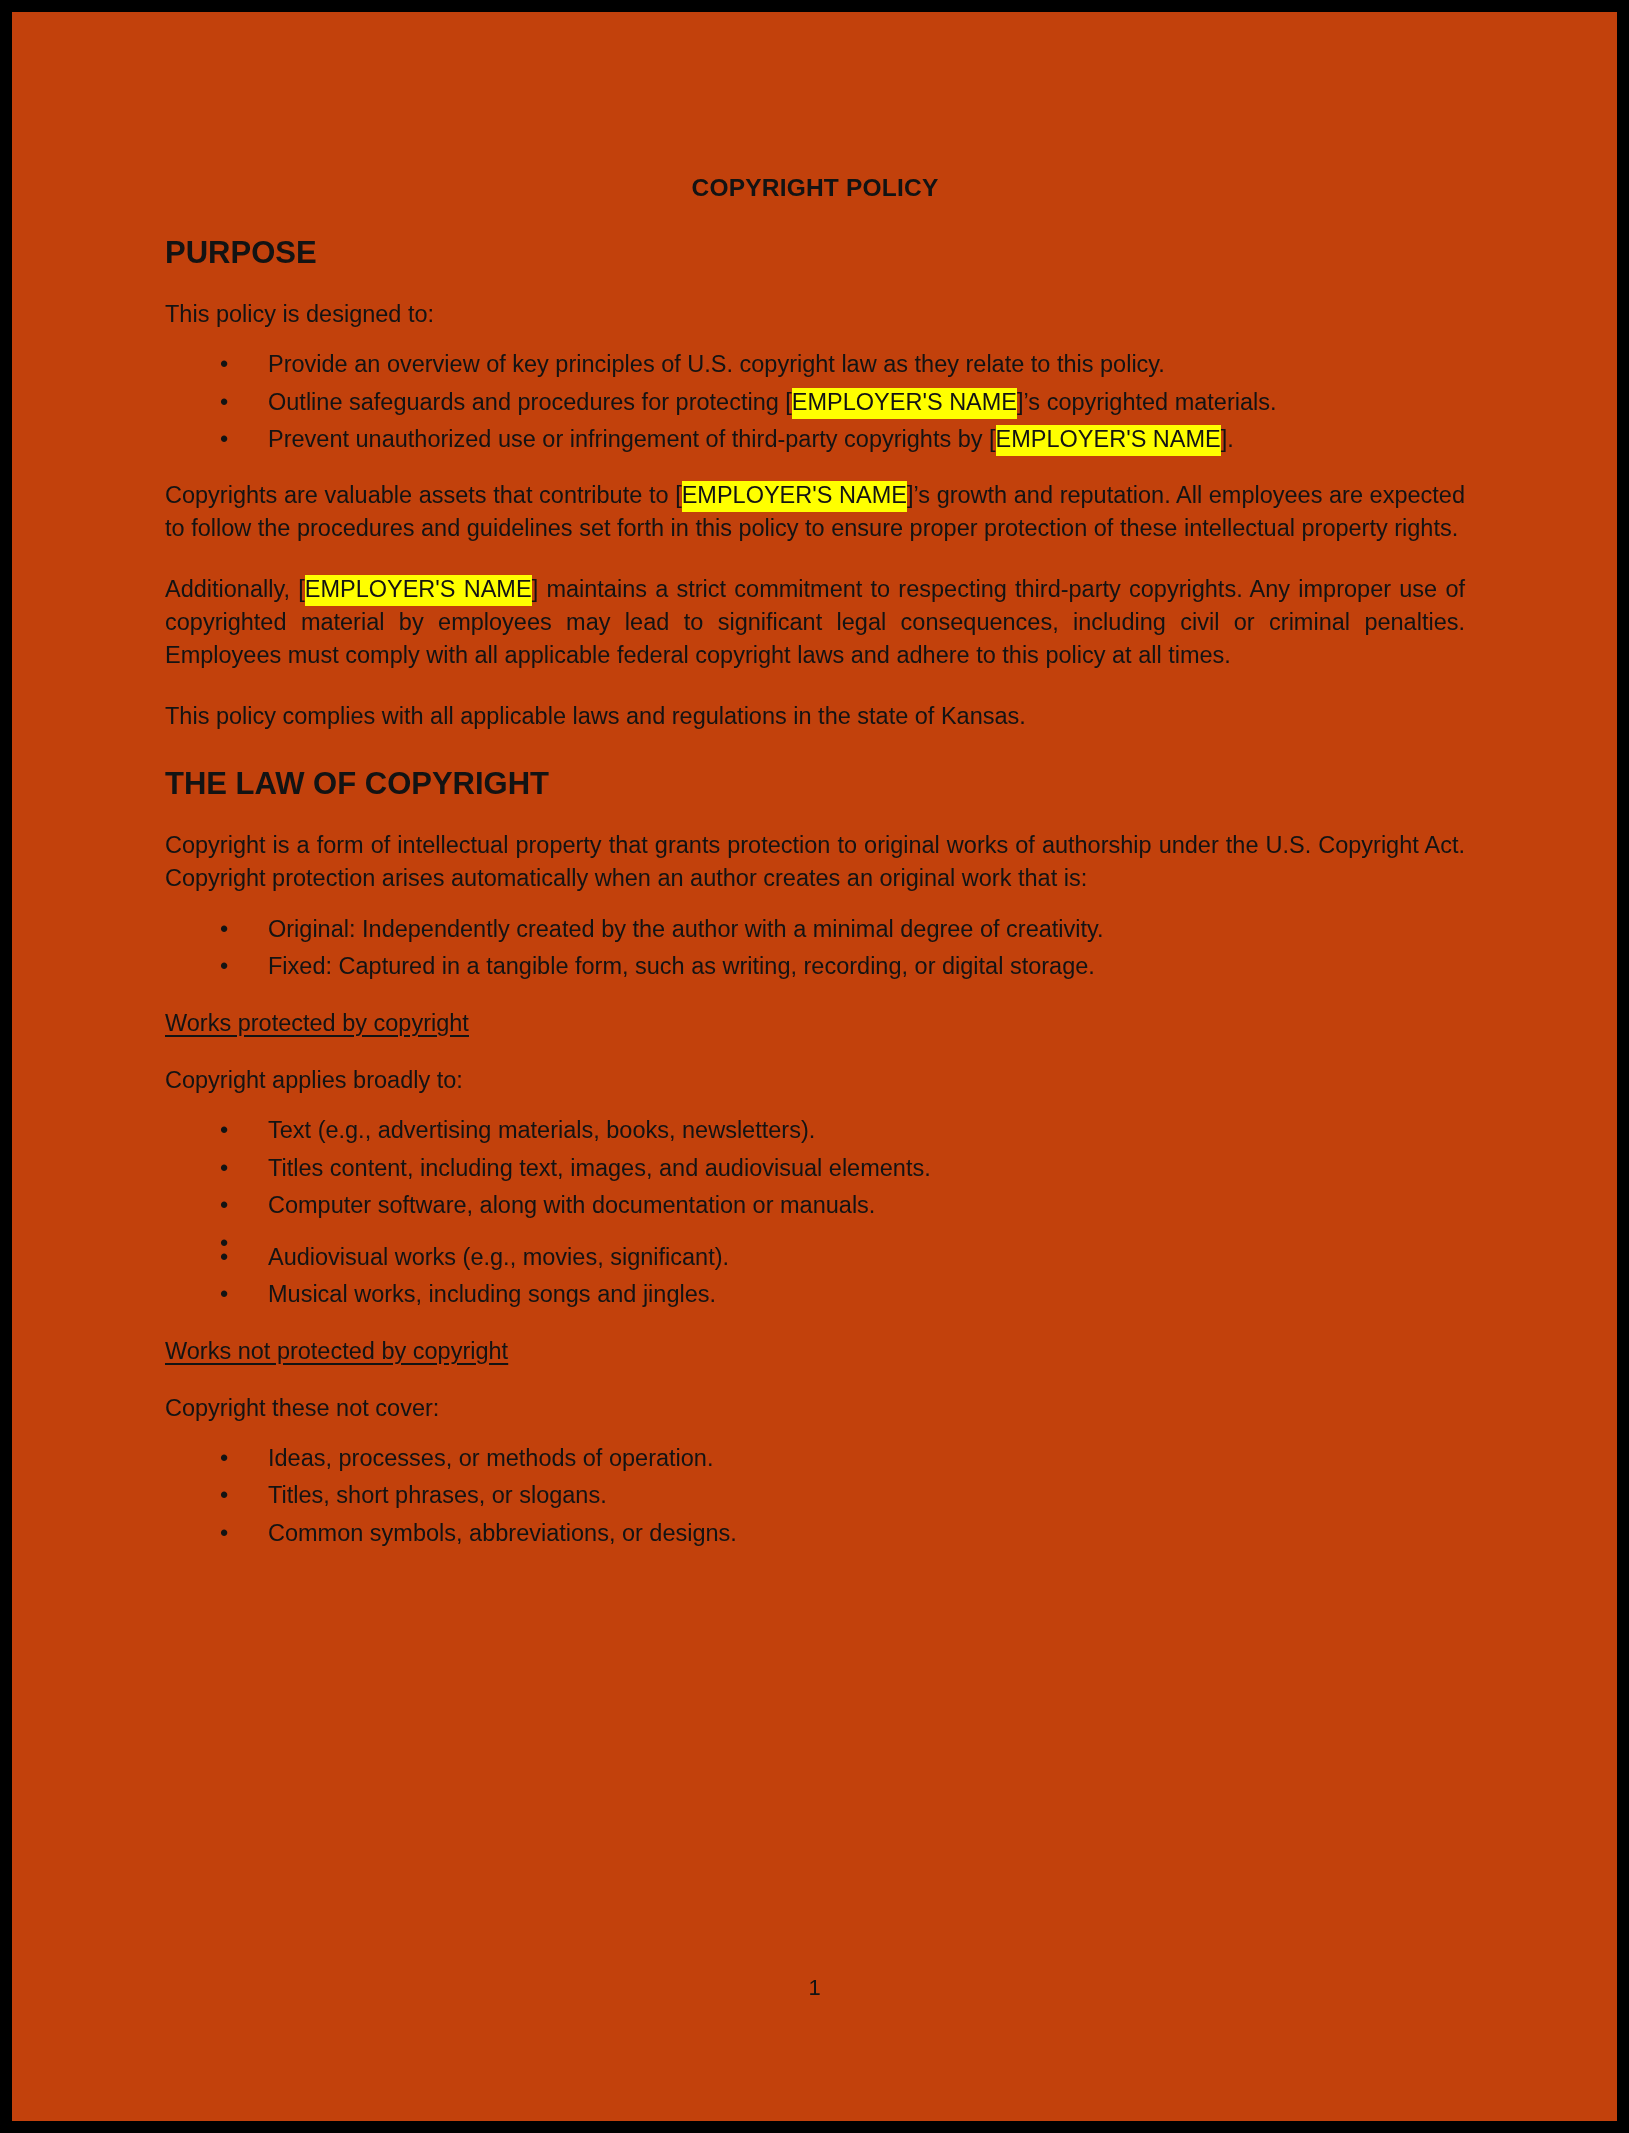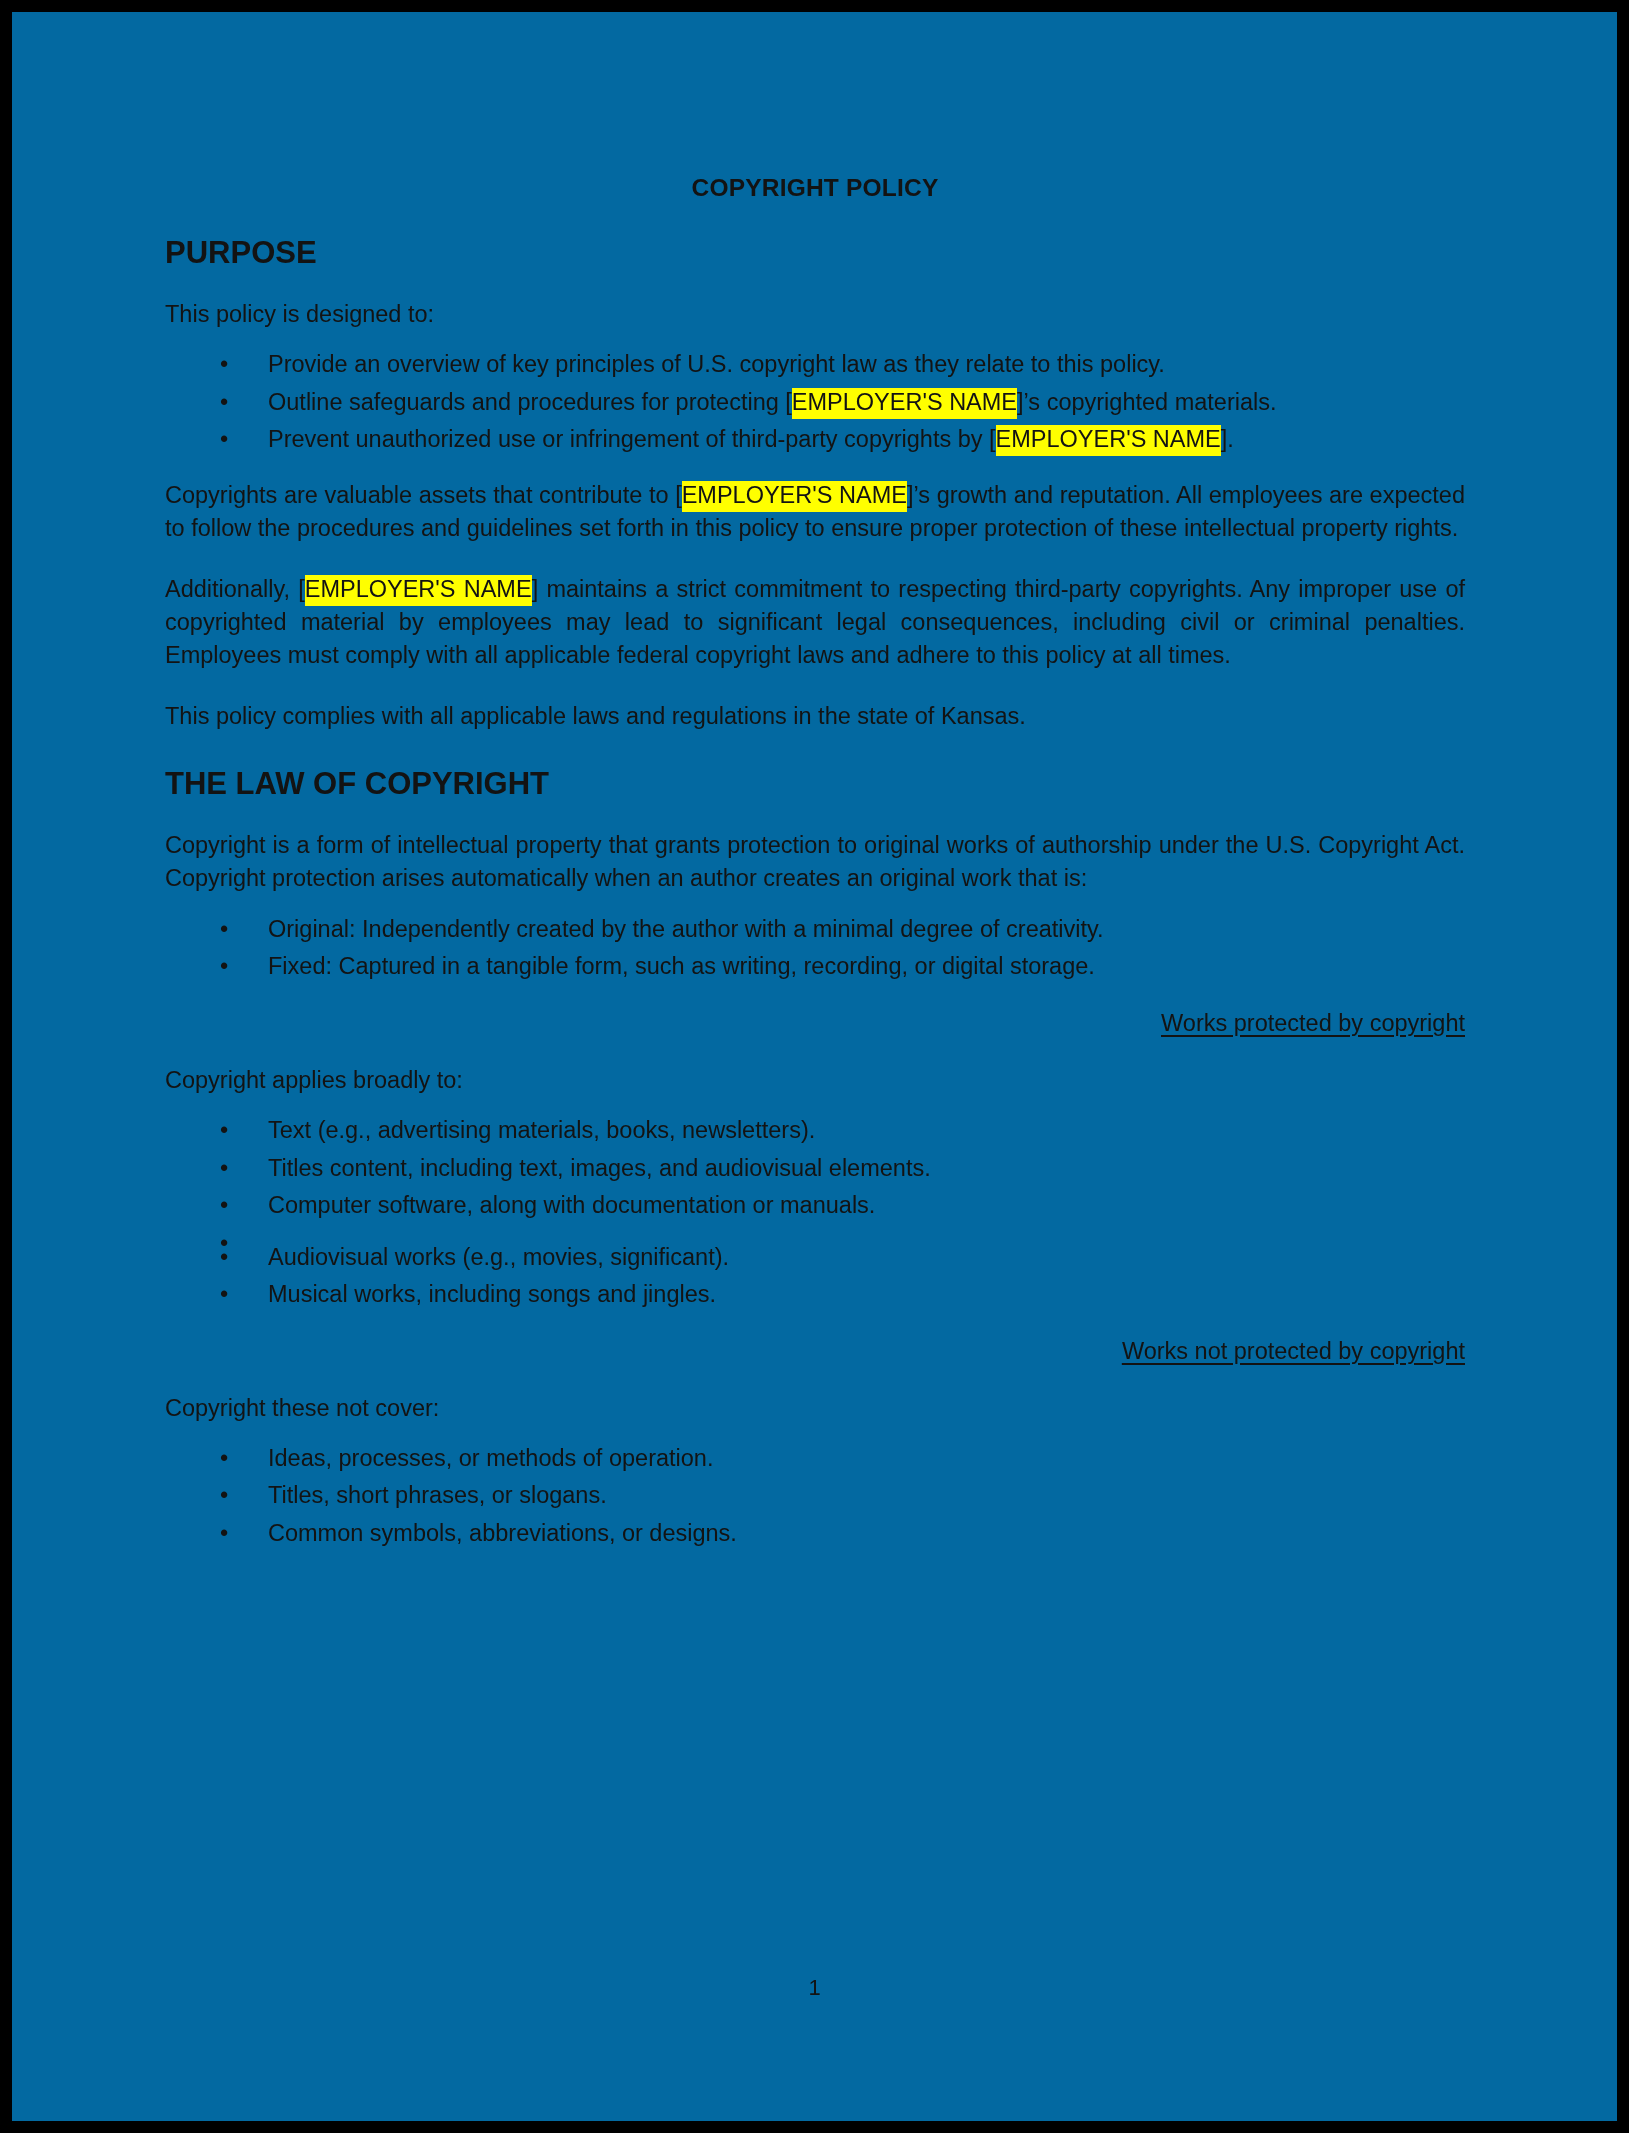--- a/index.html
+++ b/index.html
@@ -13,21 +13,21 @@
     font-family: "Liberation Sans", sans-serif;
     -webkit-font-smoothing: antialiased;
   }
 
   
   .page-frame {
     box-sizing: border-box;
     width: 1629px;
     height: 2133px;
     border: 12px solid #000000;
-    background: #0369a1;
+    background: #c2410c;
     padding-left: 153px;   
     padding-right: 152px;  
     padding-top: 0;
     position: relative;
     overflow: hidden;
   }
 
   .doc-title {
     text-align: center;
     font-weight: bold;
@@ -47,21 +47,20 @@
   }
 
   .sub-heading {
     font-size: 23.5px;
     color: #131313;
     text-decoration: underline;
     text-underline-offset: 4px;
     margin: 0;
     padding-top: 31px;
     display: block;
-    text-align: right;
   }
   .sub-heading span { text-decoration: underline; }
 
   p.body-text {
     font-size: 23.5px;
     line-height: 1.42;
     color: #131313;
     margin: 0;
     padding-top: 27px;
     text-align: justify;

